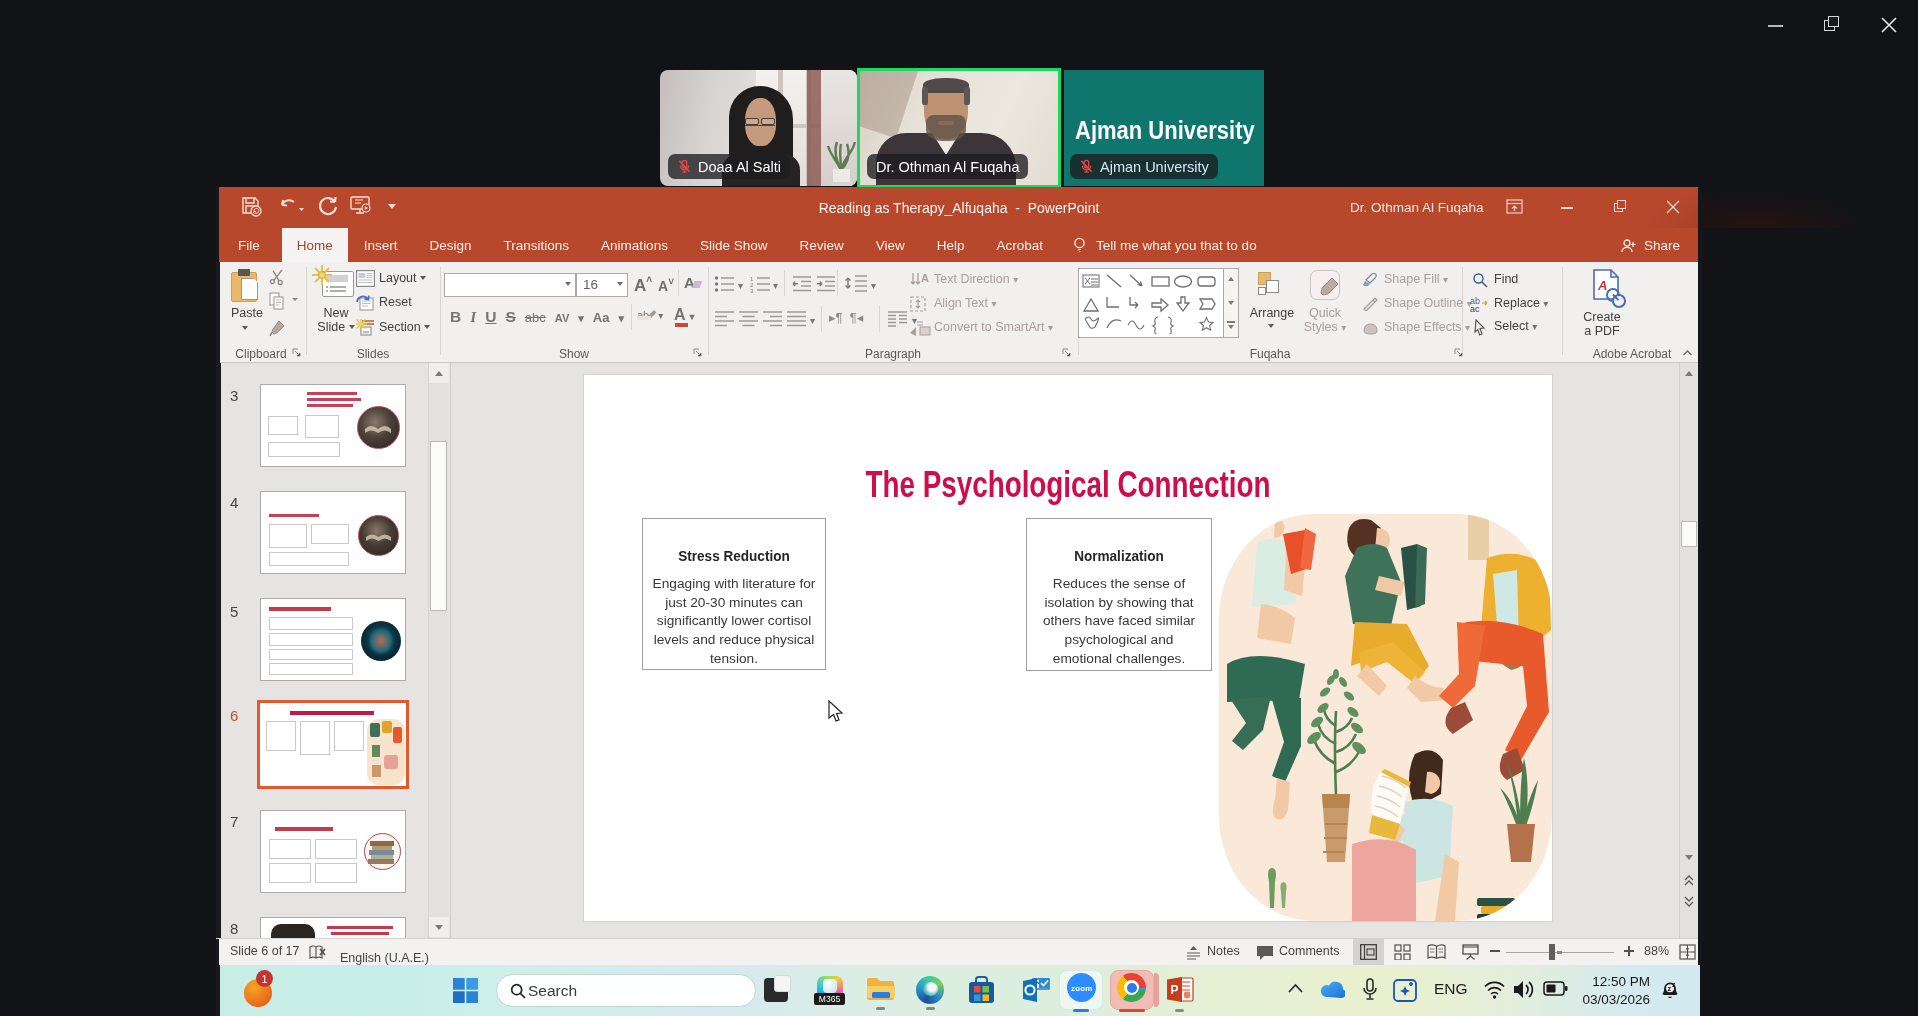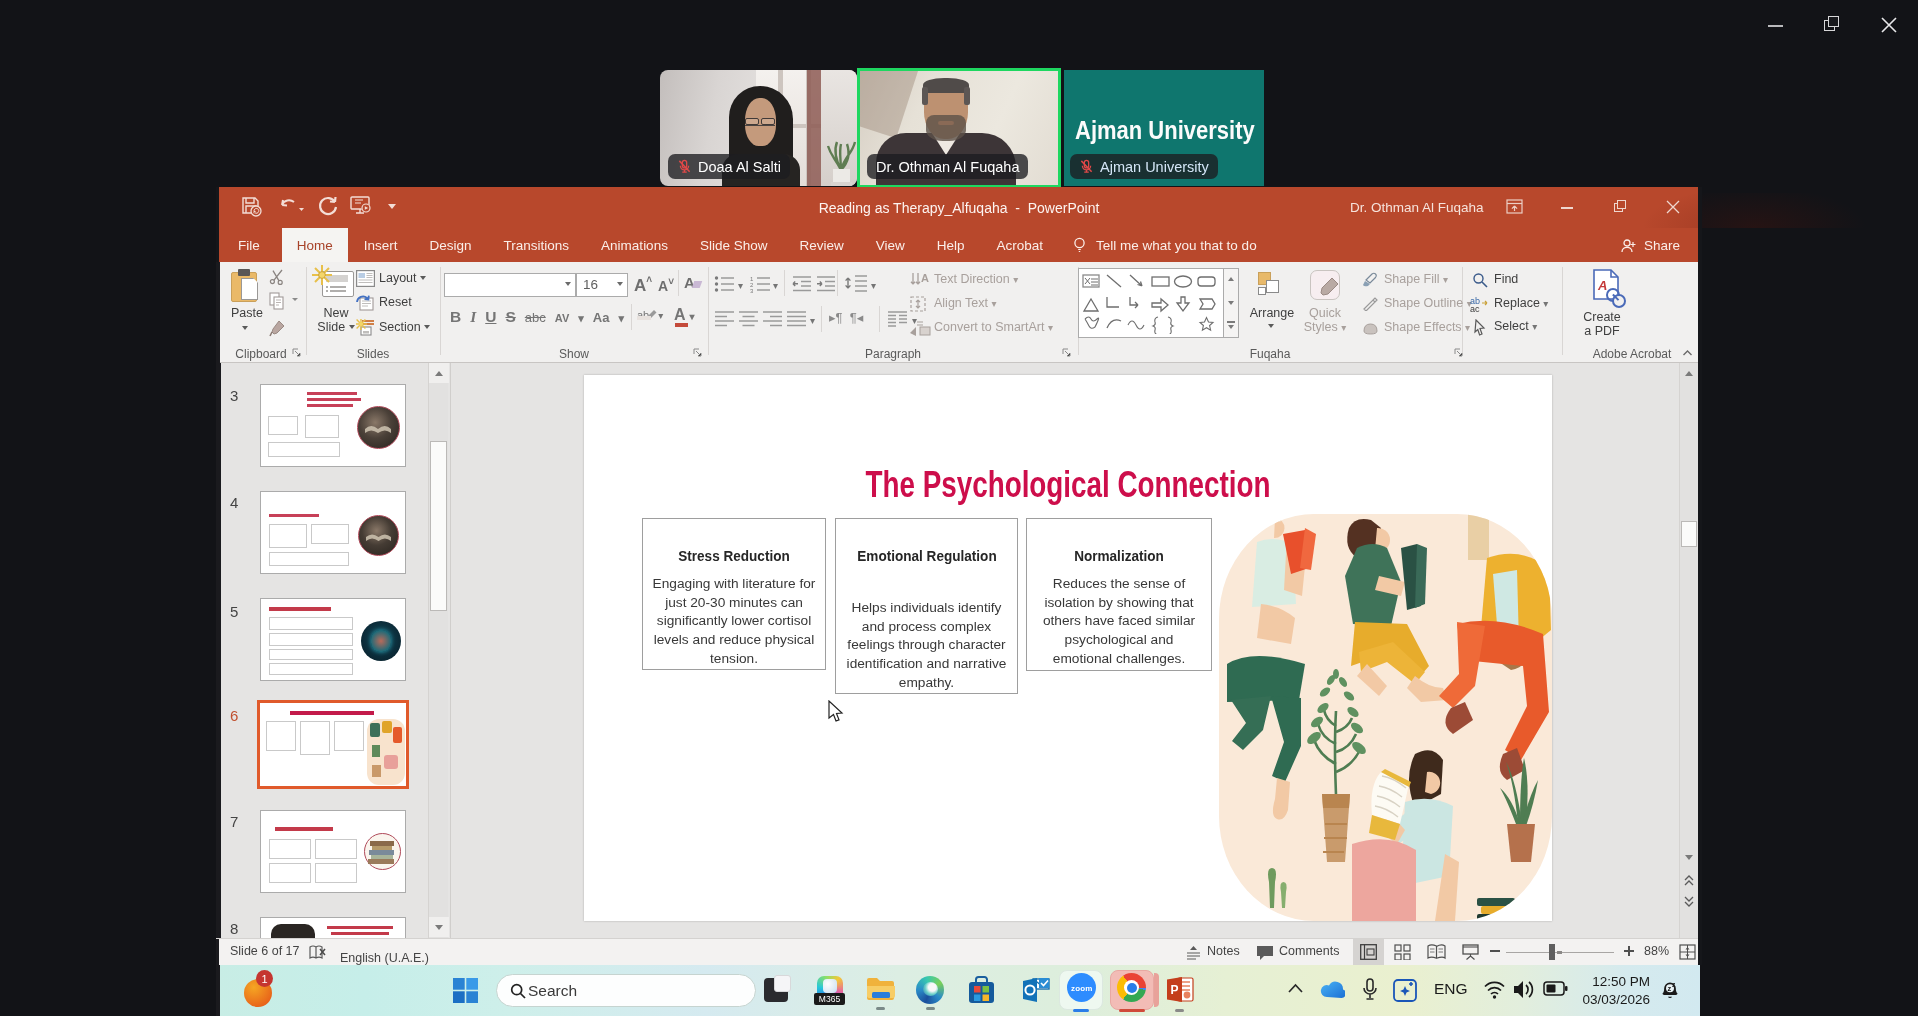--- a/index.html
+++ b/index.html
@@ -500,24 +500,20 @@
           <div class="abs" style="left:6px;top:8px;width:0;height:0;border-left:4px solid transparent;border-right:4px solid transparent;border-top:5px solid #7a7a7a;"></div>
         </div>
     </div>
 
     <div class="abs" style="left:368px;top:12px;width:968px;height:546px;background:#fff;box-shadow:0 0 2px rgba(0,0,0,.25);">
       <div class="abs" style="left:0;top:89px;width:100%;text-align:center;font-size:36px;font-weight:bold;color:#cd0e4b;transform:scaleX(0.773);">The Psychological Connection</div>
       <div class="abs" style="left:58px;top:143px;width:184px;height:152px;border:1px solid #9e9e9e;color:#383838;">
         <div class="abs" style="left:50%;top:28px;width:300px;text-align:center;font-size:15.5px;font-weight:bold;color:#262626;transform:translateX(-50%) scaleX(0.875);">Stress Reduction</div>
         <div class="abs" style="left:50%;top:56px;width:170px;text-align:center;font-size:13.7px;line-height:18.7px;transform:translateX(-50%);">Engaging with literature for just 20-30 minutes can significantly lower cortisol levels and reduce physical tension.</div>
       </div>
-      <div class="abs" style="left:251px;top:143px;width:183px;height:176px;border:1px solid #9e9e9e;color:#383838;">
-        <div class="abs" style="left:50%;top:28px;width:300px;text-align:center;font-size:15.5px;font-weight:bold;color:#262626;transform:translateX(-50%) scaleX(0.875);">Emotional Regulation</div>
-        <div class="abs" style="left:50%;top:80px;width:170px;text-align:center;font-size:13.7px;line-height:18.7px;transform:translateX(-50%);">Helps individuals identify and process complex feelings through character identification and narrative empathy.</div>
-      </div>
       <div class="abs" style="left:442px;top:143px;width:186px;height:153px;border:1px solid #9e9e9e;color:#383838;">
         <div class="abs" style="left:50%;top:28px;width:300px;text-align:center;font-size:15.5px;font-weight:bold;color:#262626;transform:translateX(-50%) scaleX(0.875);">Normalization</div>
         <div class="abs" style="left:50%;top:56px;width:170px;text-align:center;font-size:13.7px;line-height:18.7px;transform:translateX(-50%);">Reduces the sense of isolation by showing that others have faced similar psychological and emotional challenges.</div>
       </div>
       <svg class="abs" style="left:243px;top:325px;" width="17" height="24" viewBox="0 0 17 24">
           <path d="M2 1 L2 18 L6.5 14.5 L9 21 L12 19.8 L9.5 13.5 L15 13 Z" fill="#fff" stroke="#222" stroke-width="1.2"></path>
         </svg>
 
       <div id="illu" class="abs" style="left:635px;top:139px;width:333px;height:407px;">
         <svg width="333" height="407" viewBox="0 0 333 407">

